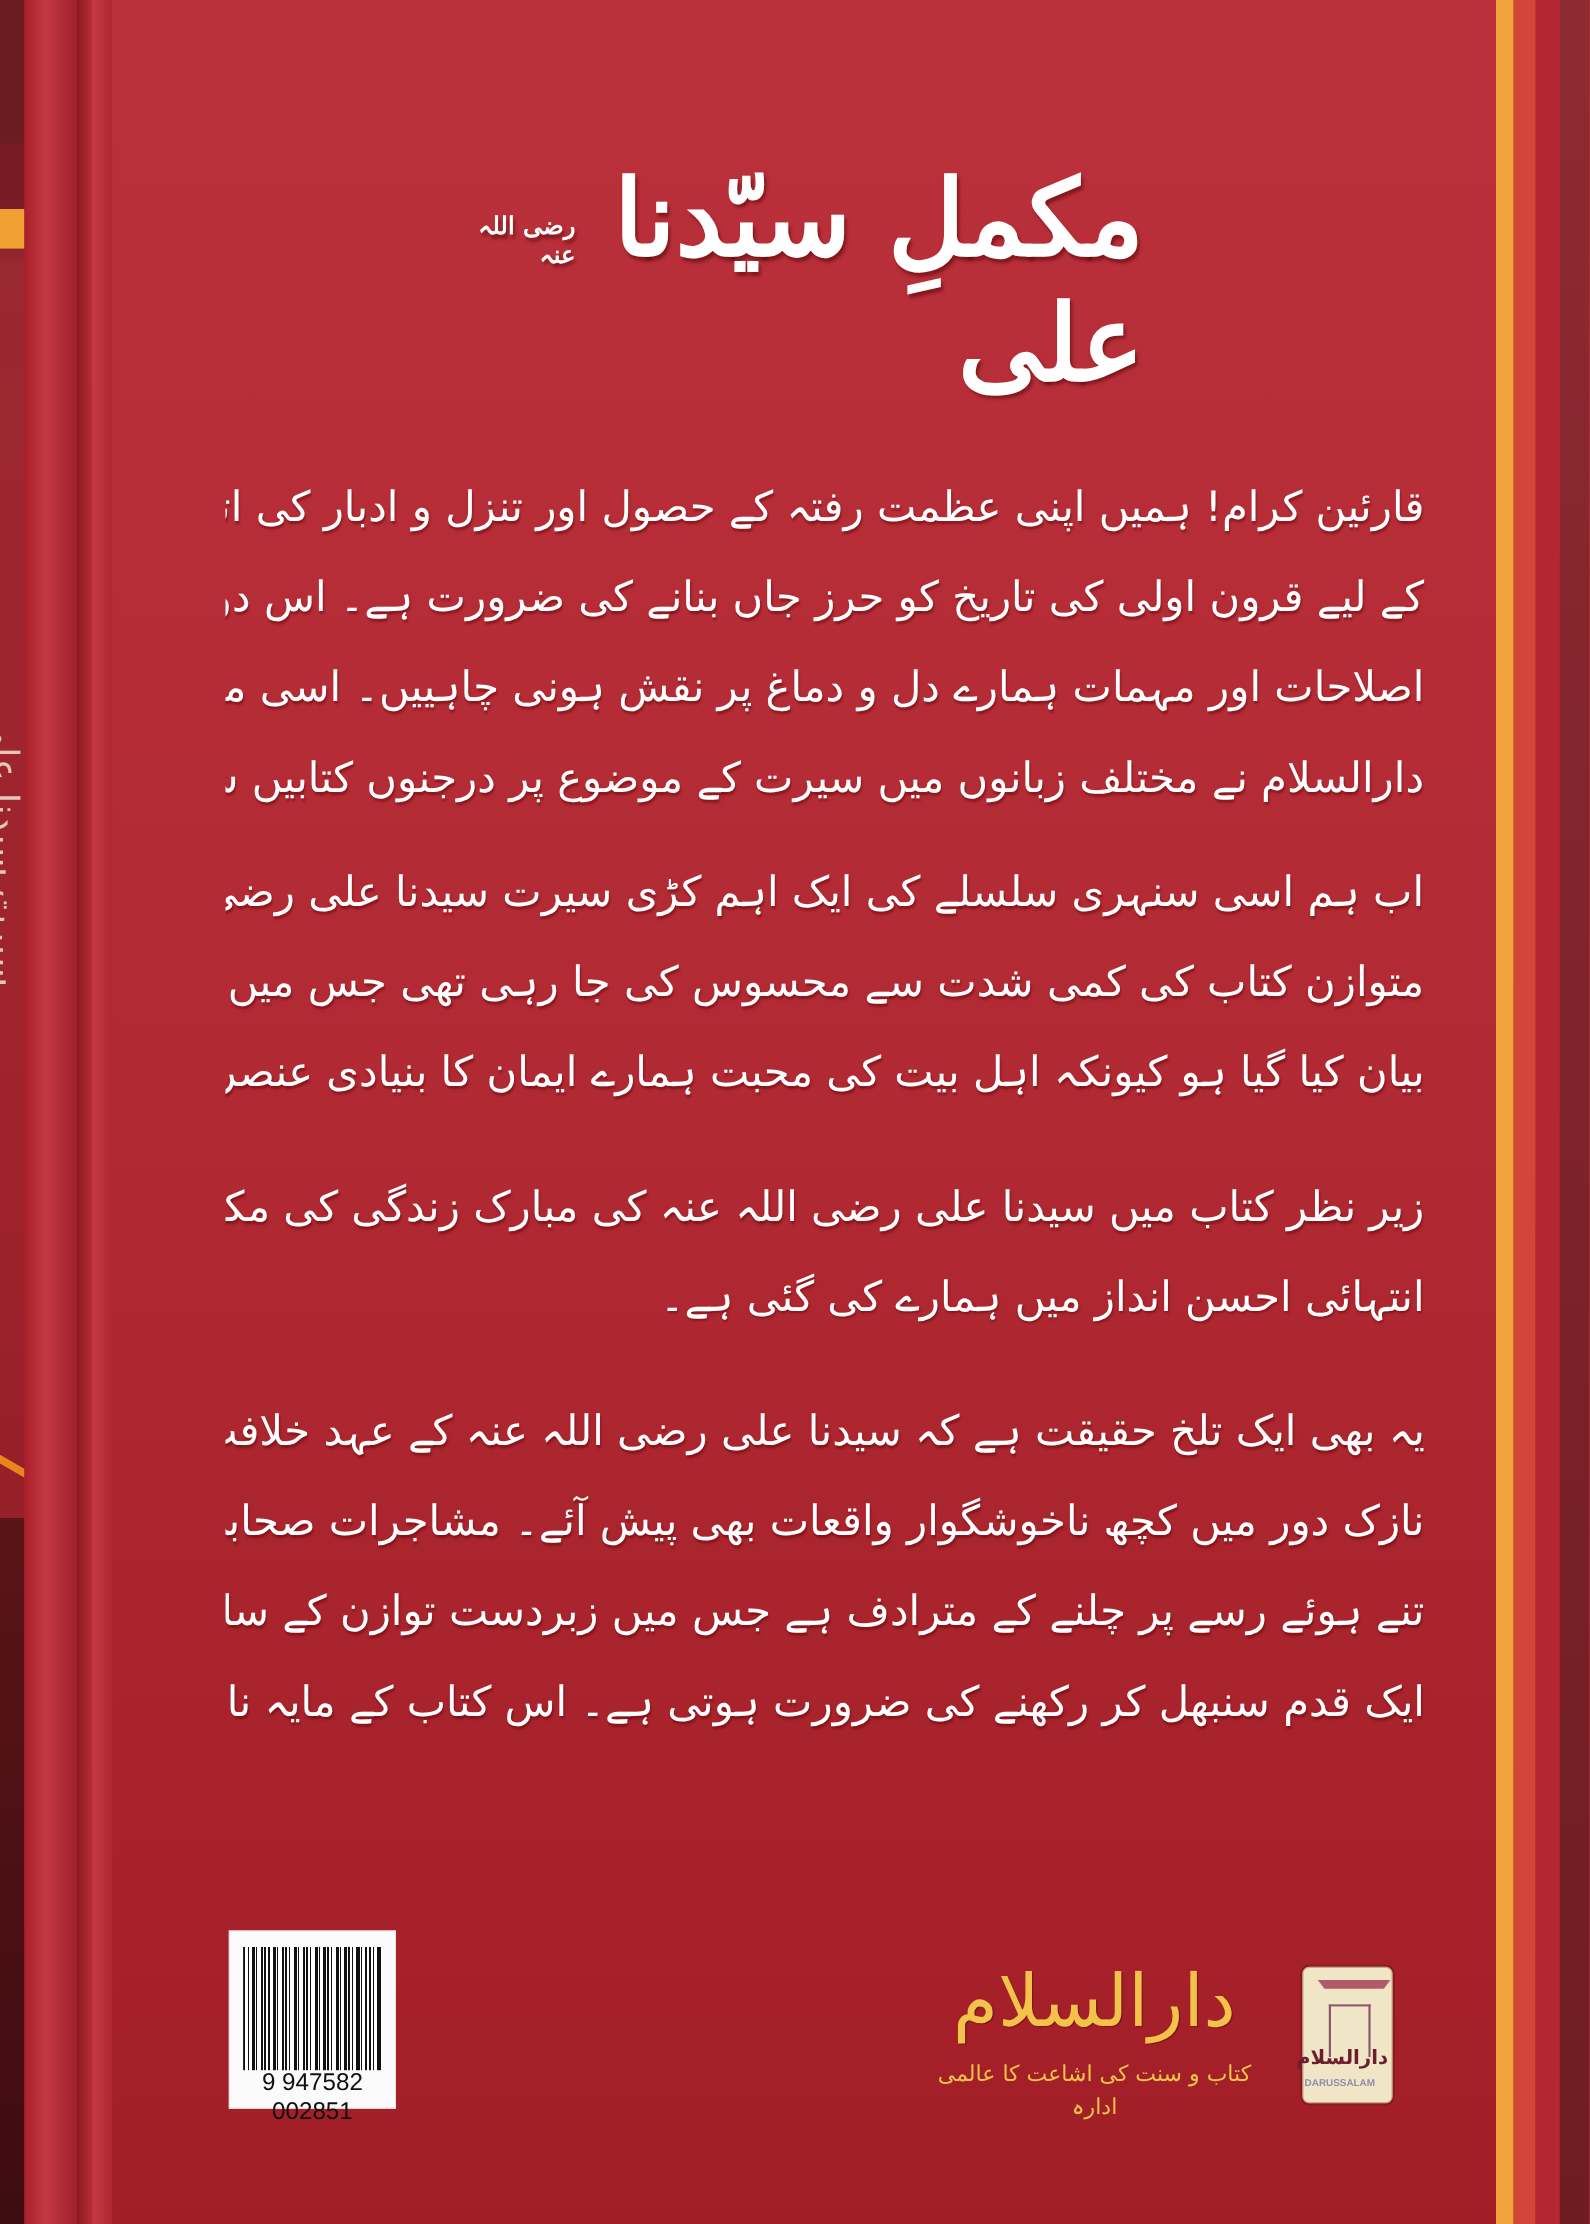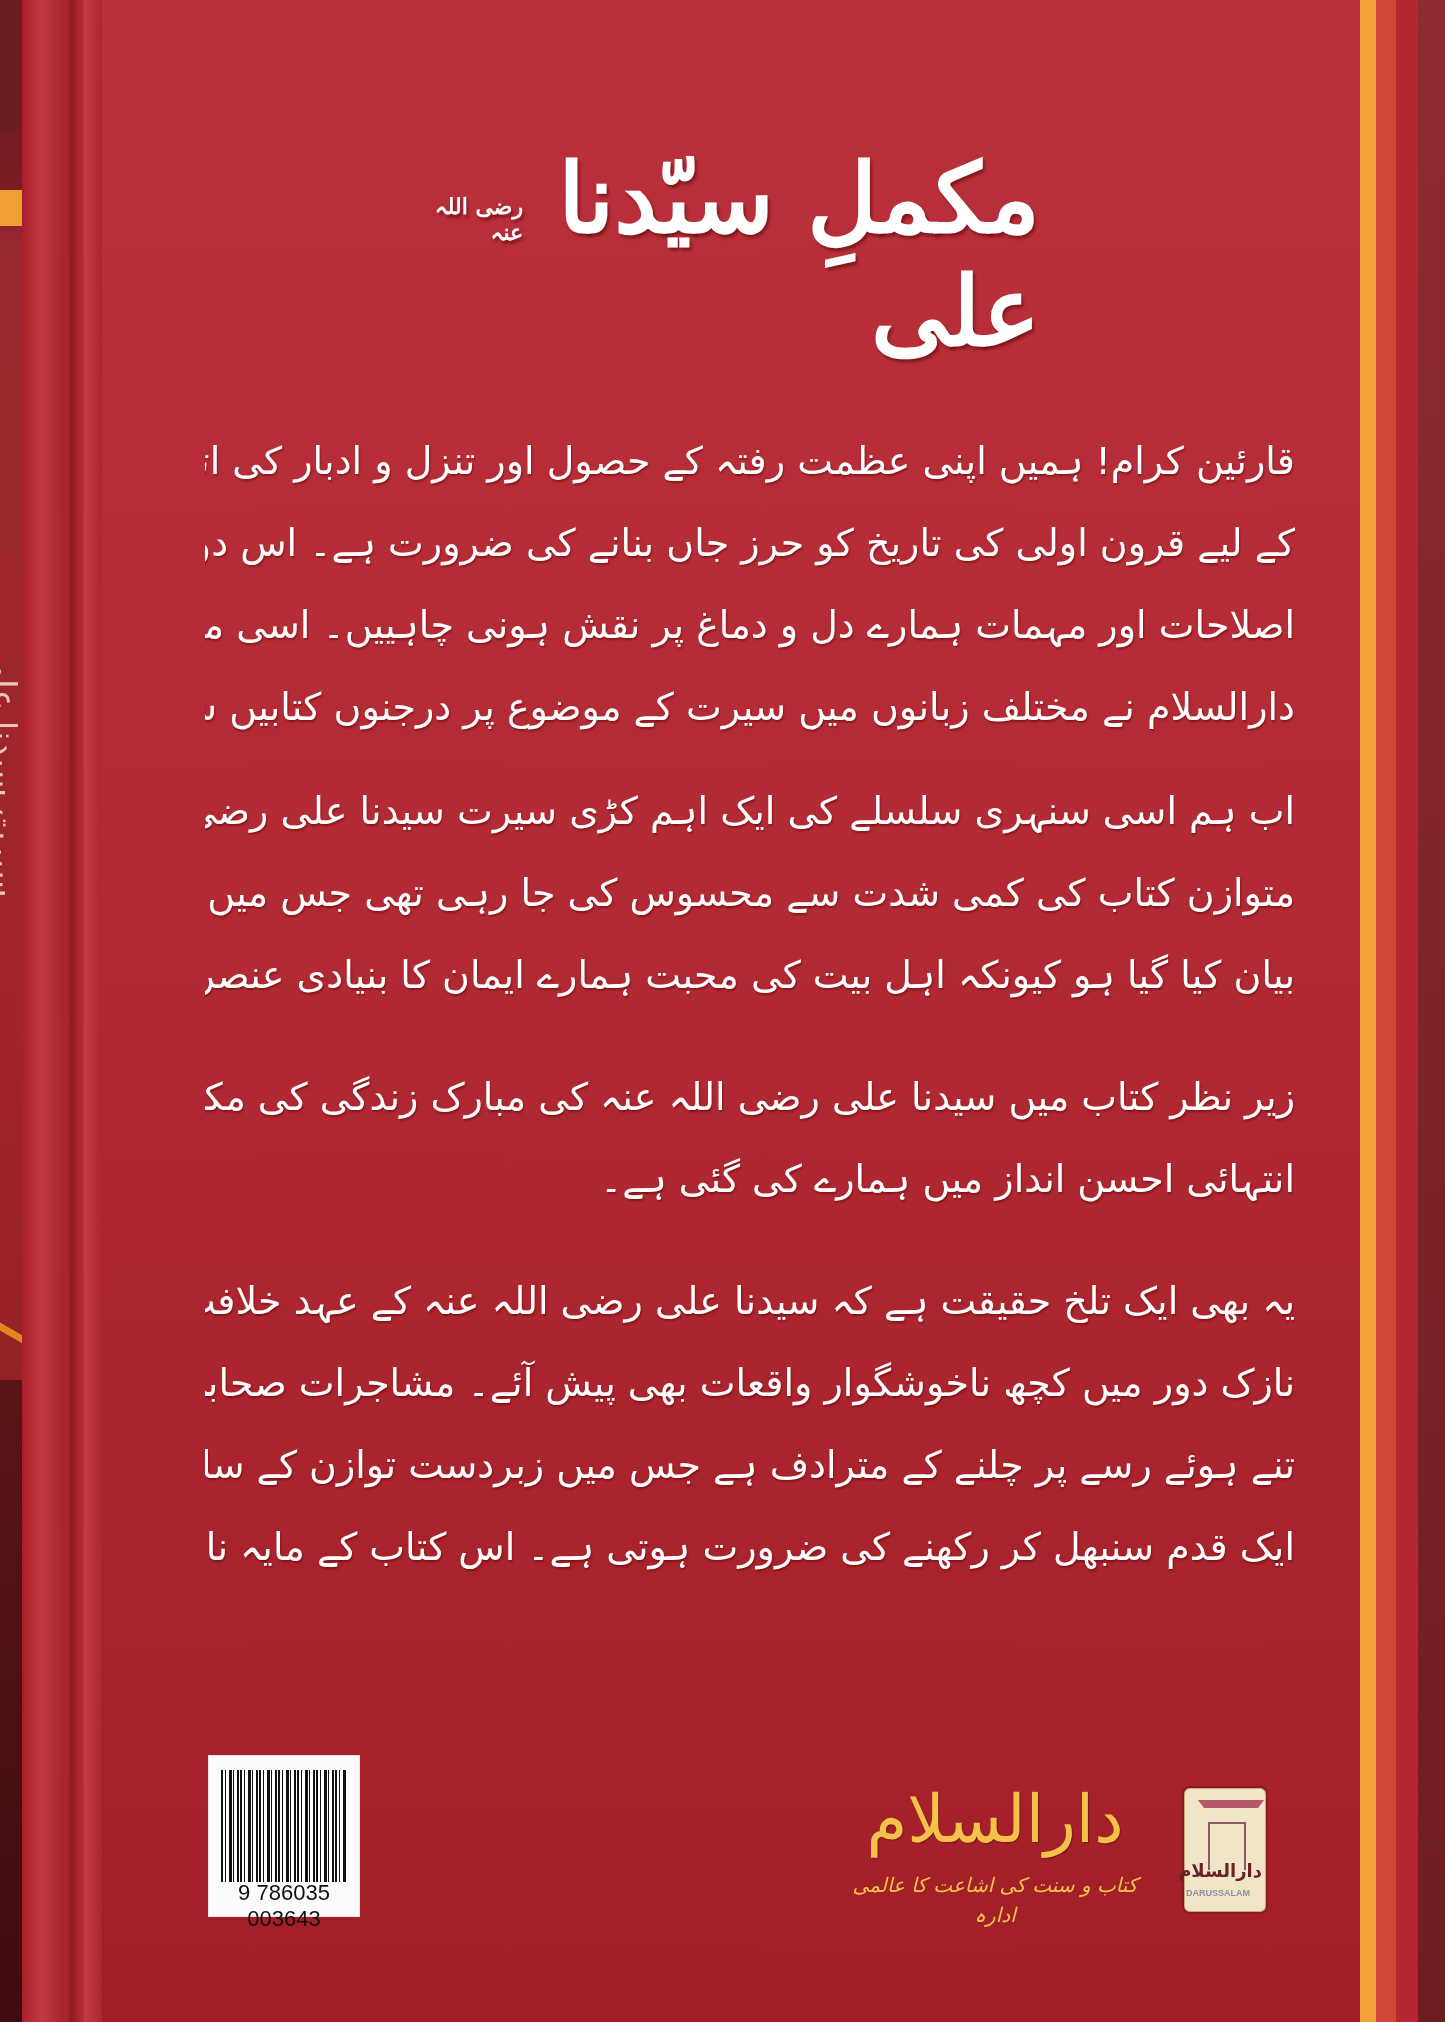--- a/index.html
+++ b/index.html
@@ -80,21 +80,21 @@
     
     .publisher {
       position: absolute; left: 830px; top: 1770px; width: 330px; height: 160px;
       direction: rtl; text-align: center;
     }
     .pub-name {
       color: #f2c24a; font-family: "DejaVu Serif", serif; font-size: 66px; line-height: 100px;
       text-shadow: 1px 1px 1px rgba(60,0,0,0.4);
     }
     .pub-tagline {
-      color: #f2c24a; font-family: "DejaVu Sans", sans-serif; font-size: 20px; line-height: 30px; font-style: italic;
+      color: #f2c24a; font-family: "DejaVu Sans", sans-serif; font-size: 20px; line-height: 30px;
     }
 
     
     .logo {
       position: absolute; left: 1182px; top: 1786px; width: 82px; height: 124px;
       background: #f1e5c8; border-radius: 8px; border: 2px solid #8a1a22;
       box-shadow: 0 0 0 1px #c9a97a inset;
     }
     .logo-book {
       position: absolute; left: 14px; top: 12px; width: 54px; height: 20px;
@@ -160,21 +160,21 @@
 
 <div class="body-text p4">
   <div class="line">یہ بھی ایک تلخ حقیقت ہے کہ سیدنا علی رضی اللہ عنہ کے عہد خلافت میں، تاریخ کے اس</div>
   <div class="line">نازک دور میں کچھ ناخوشگوار واقعات بھی پیش آئے۔ مشاجرات صحابہ پر لکھنا ایک</div>
   <div class="line">تنے ہوئے رسے پر چلنے کے مترادف ہے جس میں زبردست توازن کے ساتھ ایک</div>
   <div class="line">ایک قدم سنبھل کر رکھنے کی ضرورت ہوتی ہے۔ اس کتاب کے مایہ ناز مؤلف اس</div>
 </div>
 
 <div class="bc-card">
   <div class="bc-bars"></div>
-  <div class="bc-digits">9 786035 003643</div>
+  <div class="bc-digits">9 947582 002851</div>
 </div>
 
 <div class="publisher">
   <div class="pub-name">دارالسلام</div>
   <div class="pub-tagline">کتاب و سنت کی اشاعت کا عالمی ادارہ</div>
 </div>
 
 <div class="logo">
   <div class="logo-book"></div>
   <div class="logo-pillar"></div>

